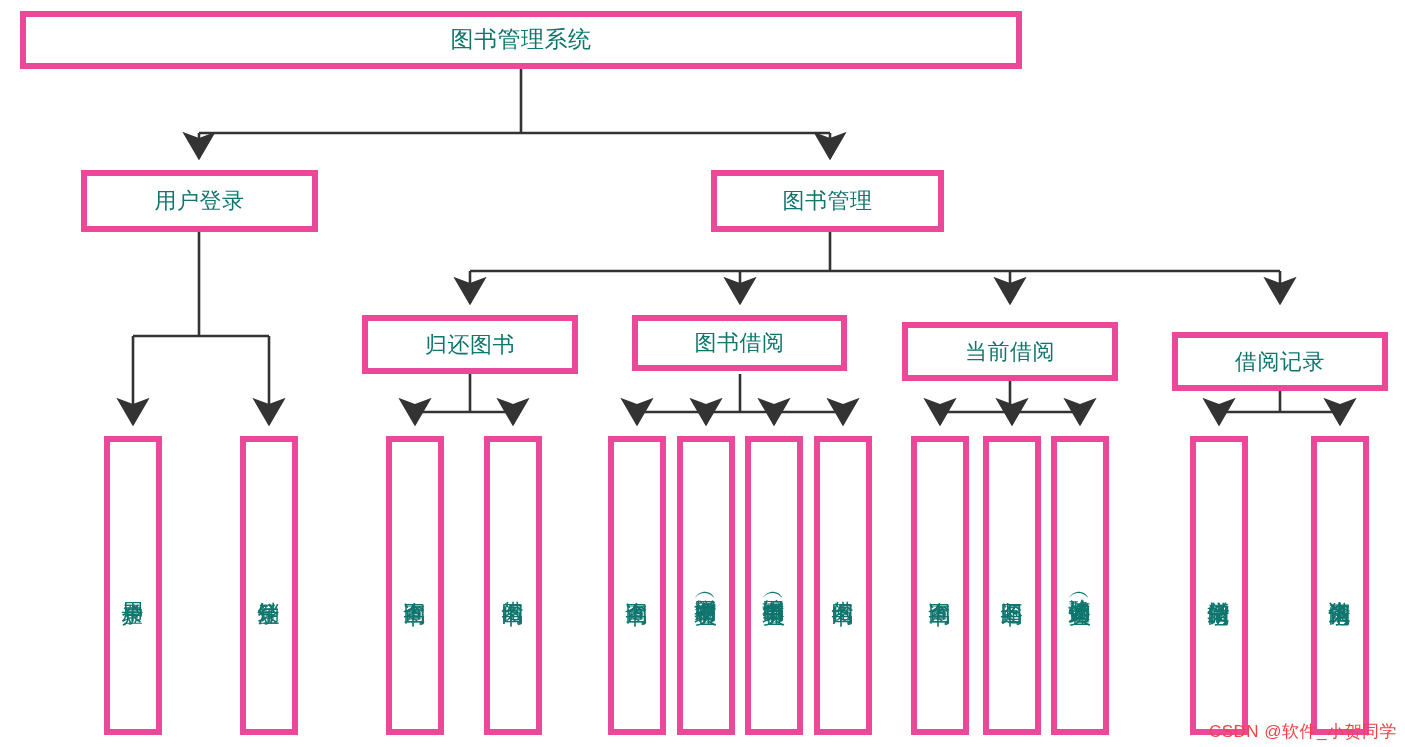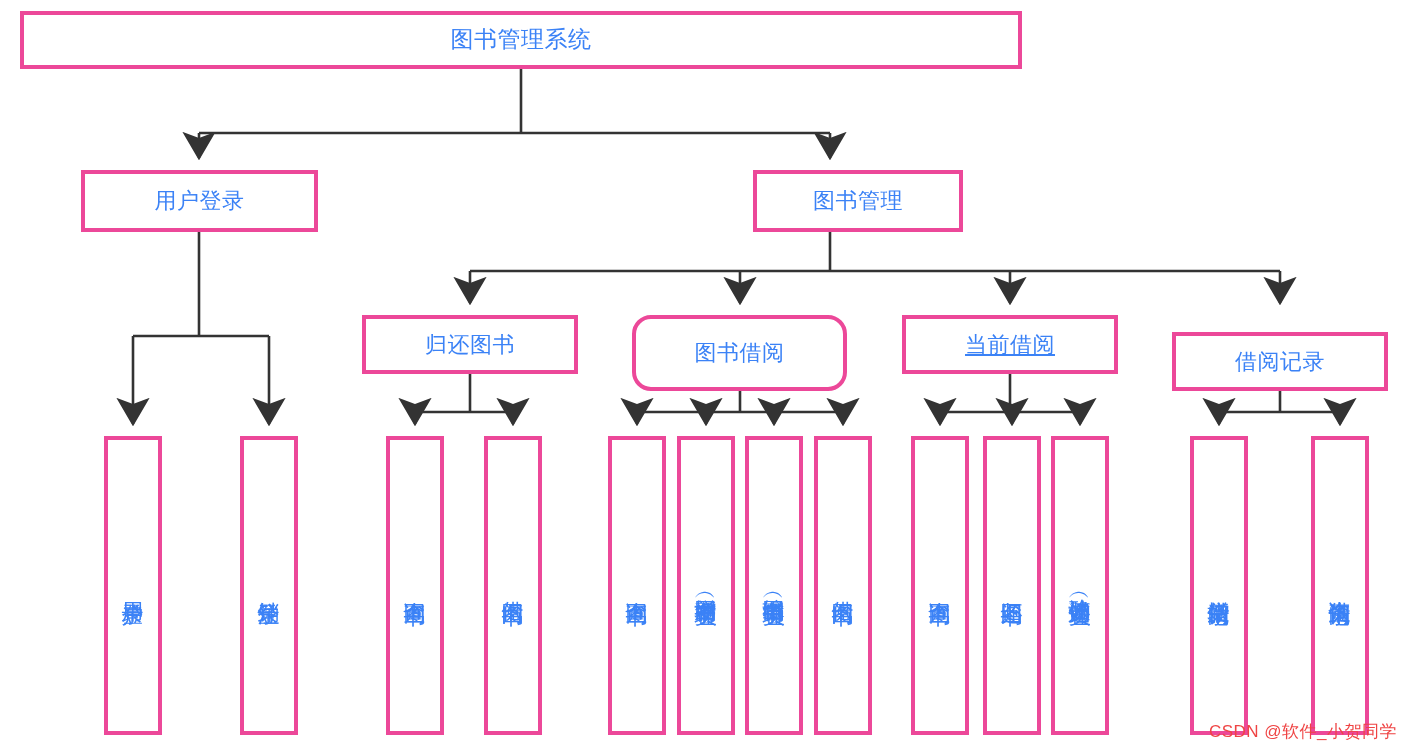--- a/index.html
+++ b/index.html
@@ -23,25 +23,25 @@
     left: 0;
     top: 0;
     width: 1405px;
     height: 747px;
     pointer-events: none;
   }
   .node {
     position: absolute;
     box-sizing: border-box;
     background: #ffffff;
-    border: 4px solid #ec4899;
+    border: 6px solid #ec4899;
     display: flex;
     align-items: center;
     justify-content: center;
-    color: #3b82f6;
+    color: #0f766e;
     z-index: 2;
   }
   .node .label {
     display: block;
     text-align: center;
     line-height: 1.18;
     letter-spacing: 0.5px;
   }
   
   .node.horiz .label {
@@ -131,31 +131,31 @@
     </g>
   </svg>
 
   <div class="node horiz root" style="left: 20px; top: 11px; width: 1002px; height: 58px;">
     <span class="label">图书管理系统</span>
   </div>
 
   <div class="node horiz" style="left: 81px; top: 170px; width: 237px; height: 62px;">
     <span class="label">用户登录</span>
   </div>
-  <div class="node horiz" style="left: 753px; top: 170px; width: 210px; height: 62px;">
+  <div class="node horiz" style="left: 711px; top: 170px; width: 233px; height: 62px;">
     <span class="label">图书管理</span>
   </div>
 
   <div class="node horiz" style="left: 362px; top: 315px; width: 216px; height: 59px;">
     <span class="label">归还图书</span>
   </div>
-  <div class="node horiz" style="left: 632px; top: 315px; width: 215px; height: 76px; border-radius: 19px;">
+  <div class="node horiz" style="left: 632px; top: 315px; width: 215px; height: 56px;">
     <span class="label">图书借阅</span>
   </div>
-  <div class="node horiz" style="left: 902px; top: 315px; width: 216px; height: 59px; text-decoration: underline;">
+  <div class="node horiz" style="left: 902px; top: 322px; width: 216px; height: 59px;">
     <span class="label">当前借阅</span>
   </div>
   <div class="node horiz" style="left: 1172px; top: 332px; width: 216px; height: 59px;">
     <span class="label">借阅记录</span>
   </div>
 
   <div class="node vert" style="left: 104px; top: 436px; width: 58px; height: 299px;">
     <span class="label">用户登录</span>
   </div>
   <div class="node vert" style="left: 240px; top: 436px; width: 58px; height: 299px;">

